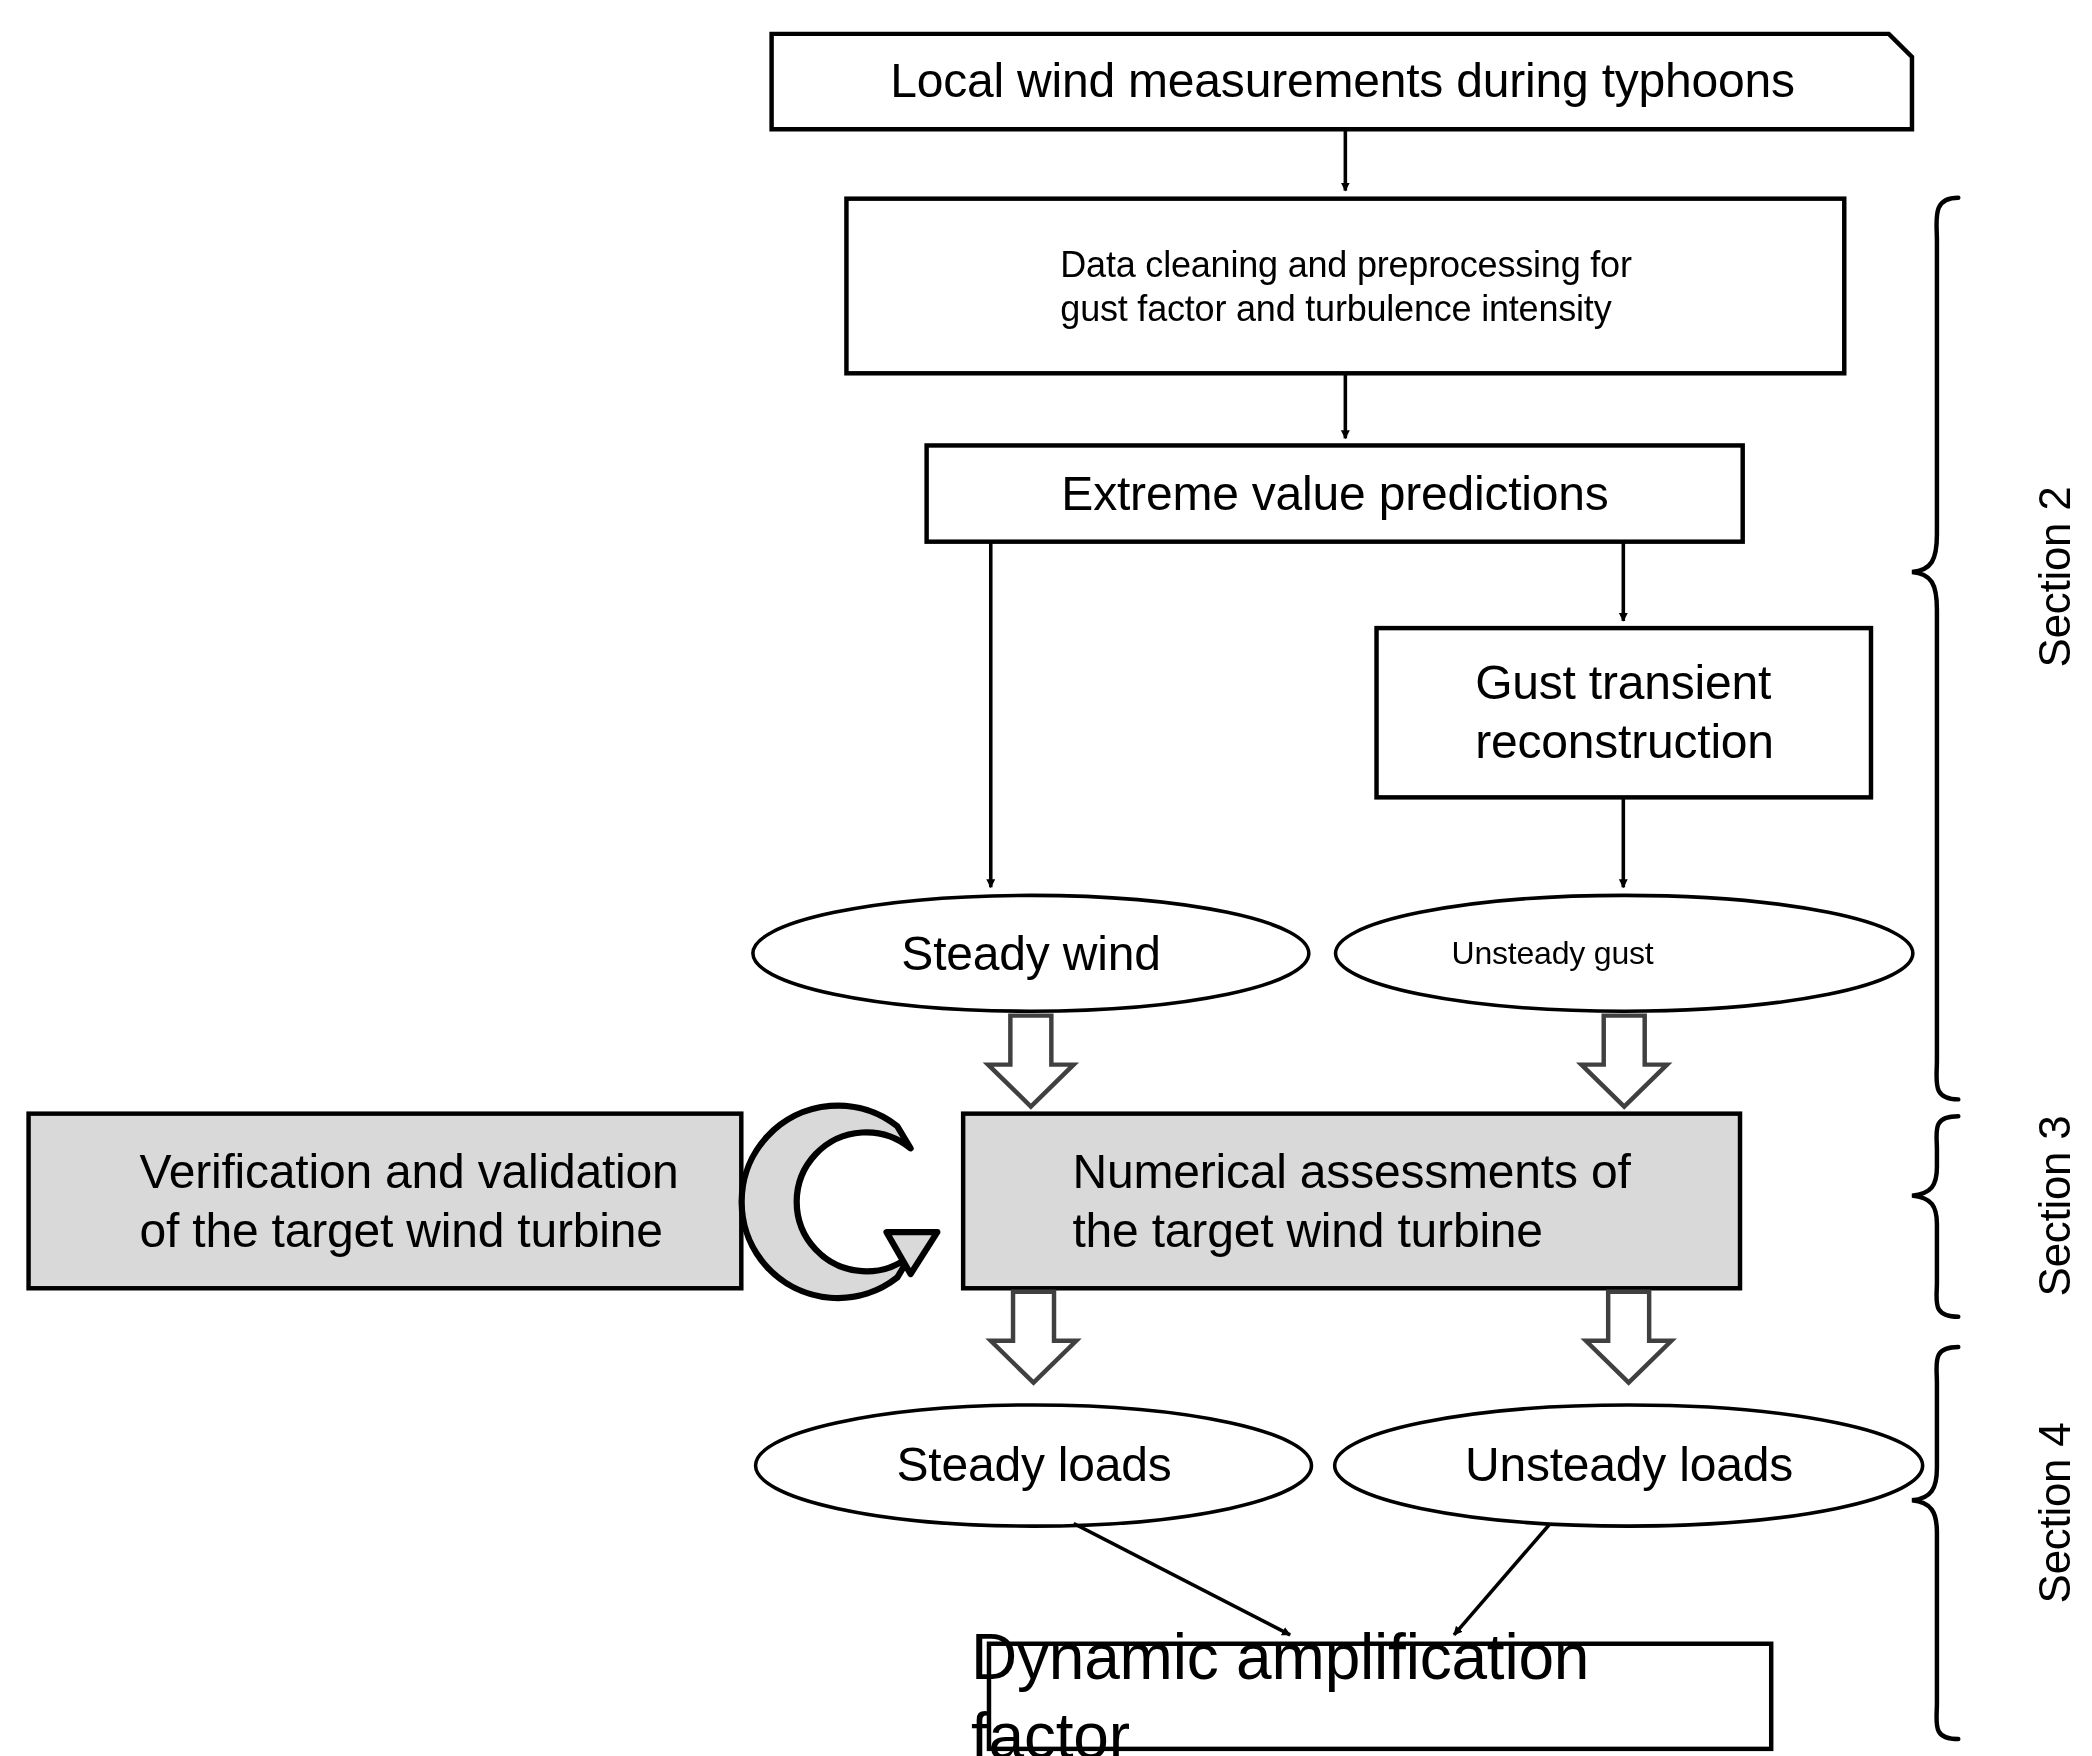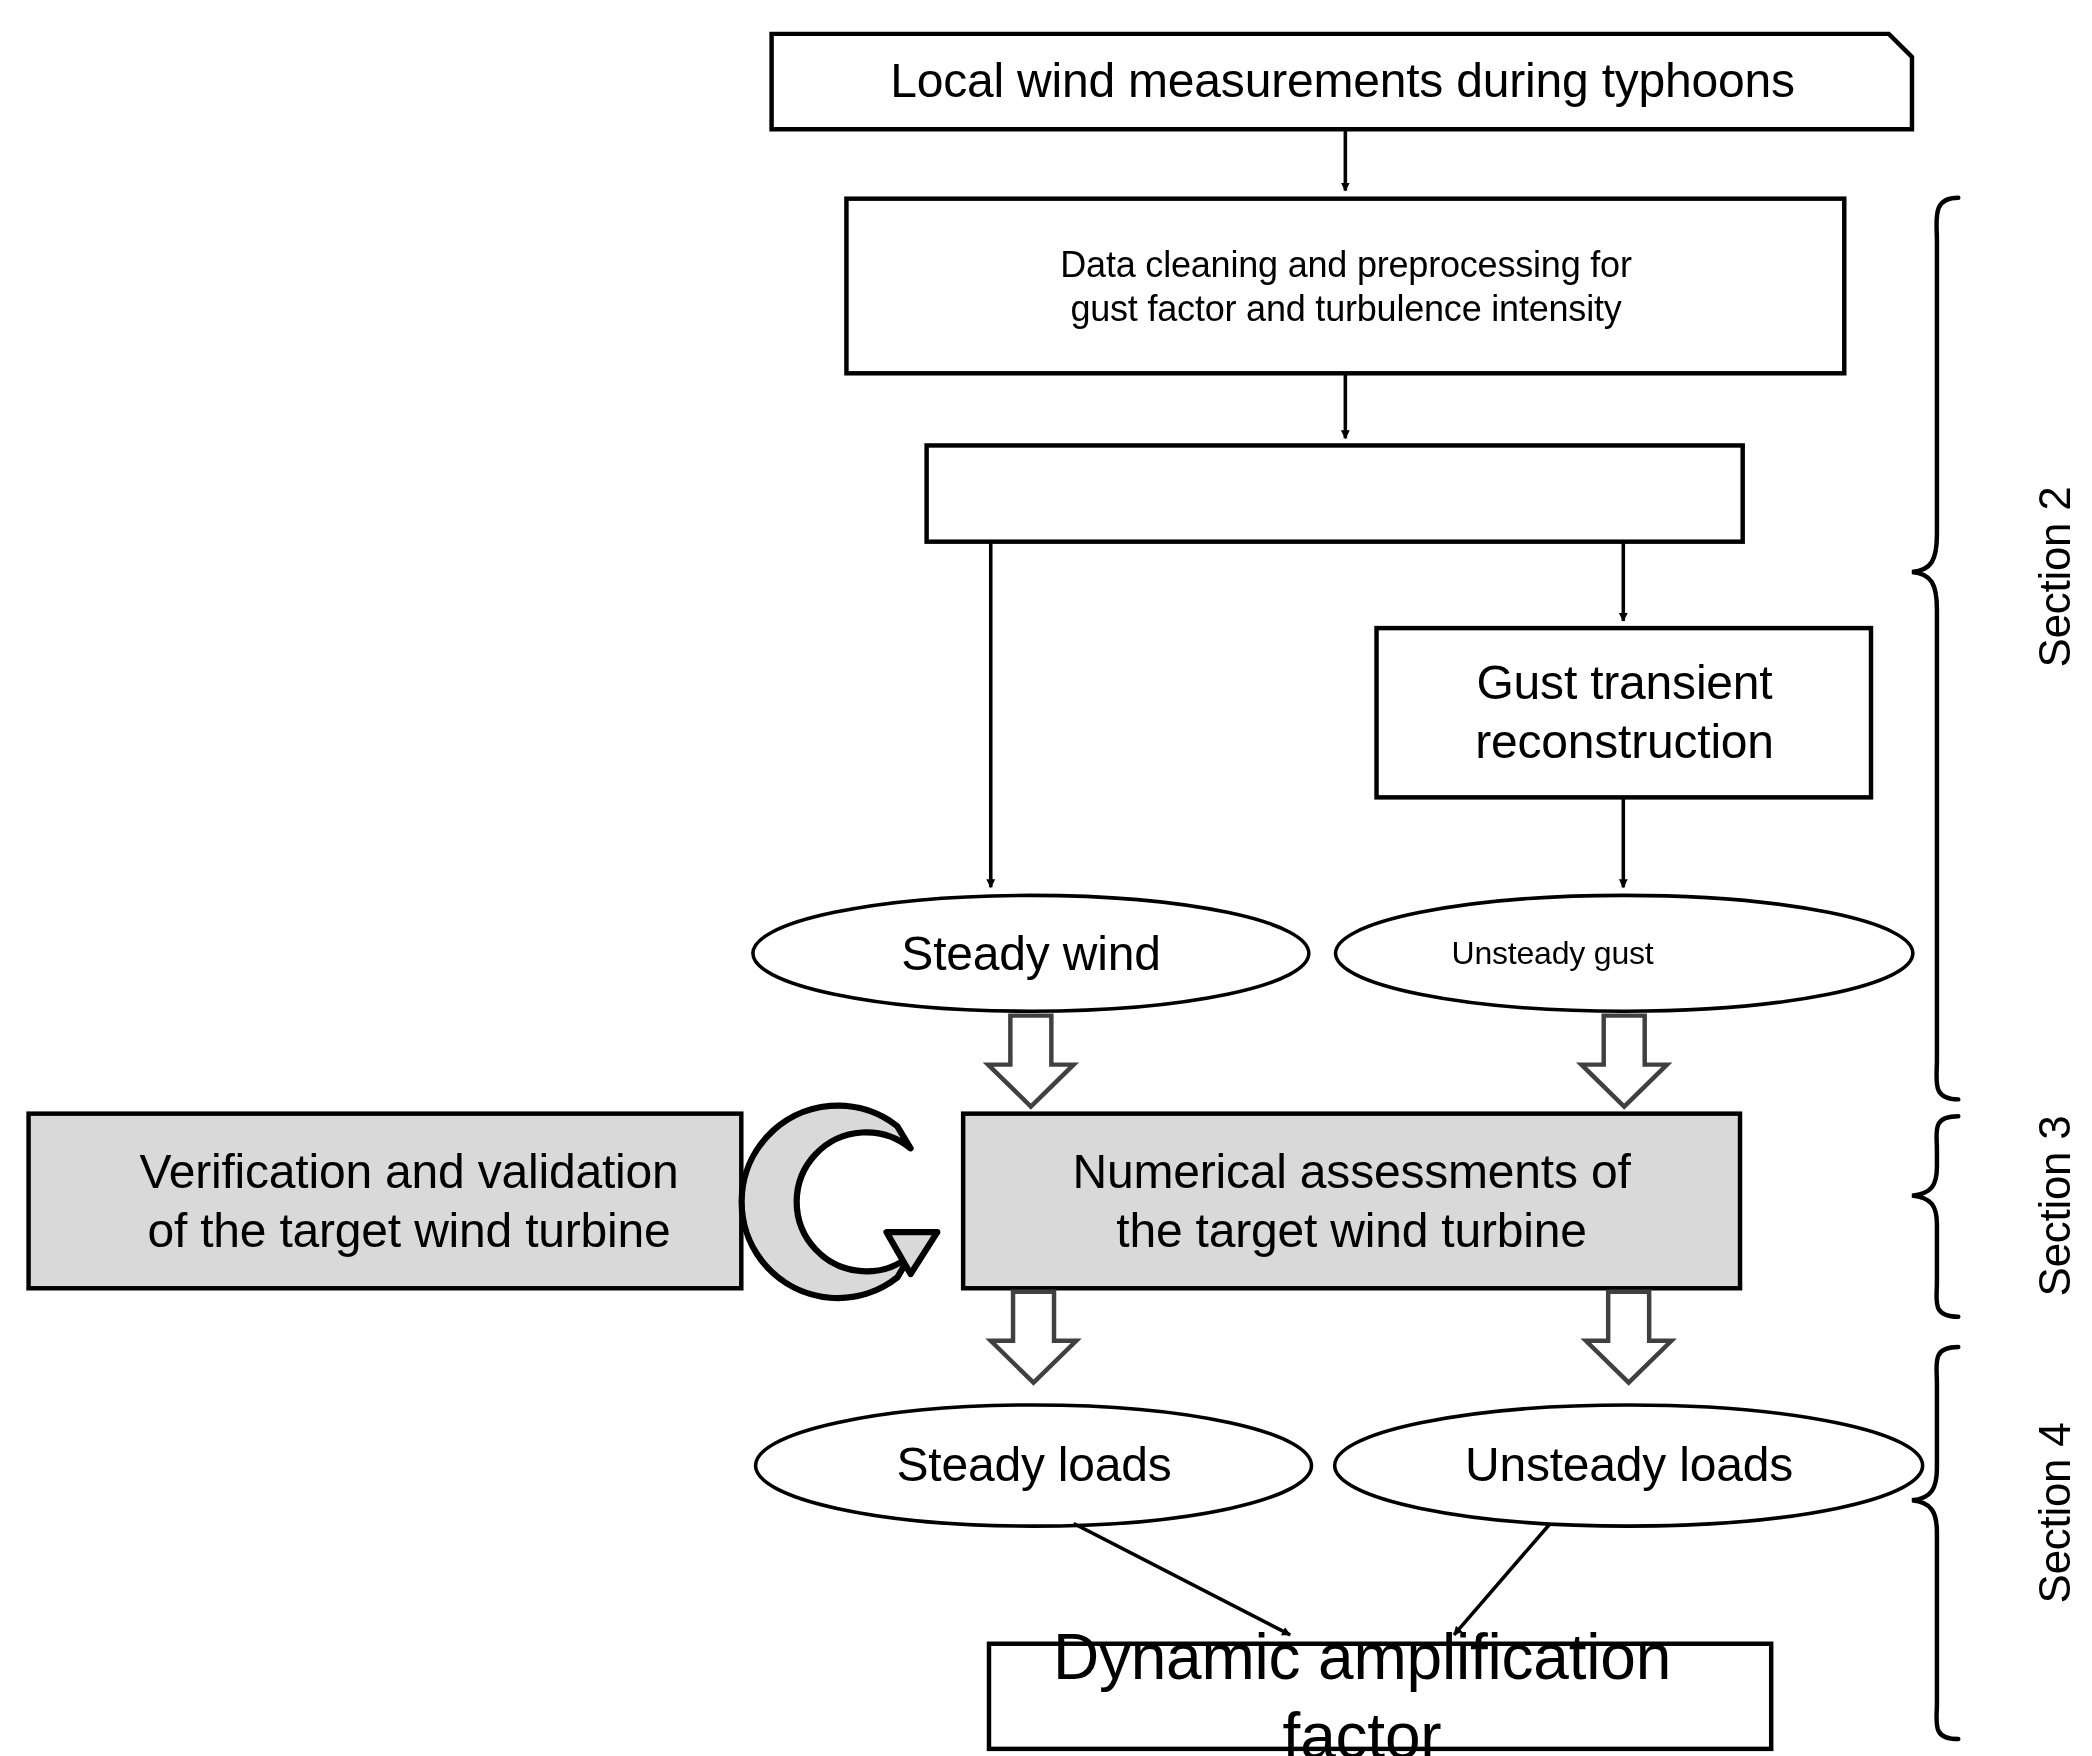--- a/index.html
+++ b/index.html
@@ -24,21 +24,21 @@
     top: 0;
     left: 0;
     width: 2092px;
     height: 1756px;
   }
   .node-text {
     position: absolute;
     display: flex;
     align-items: center;
     justify-content: center;
-    text-align: center;
+    text-align: left;
     font-family: "Liberation Sans", sans-serif;
     color: #000000;
     line-height: 1.22;
     letter-spacing: -0.2px;
     white-space: pre-line;
     pointer-events: none;
   }
   .sec-label {
     position: absolute;
     font-family: "Liberation Sans", sans-serif;
@@ -136,20 +136,21 @@
              C2168,1686 2174,1698 2174,1720
              L2174,1912
              C2174,1934 2168,1952 2198,1952" fill="none" stroke="#000000" stroke-width="5" stroke-linecap="round"></path>
   </svg>
 
   <div class="node-text" style="left:772px; top:34px; width:1141px; height:95px; font-size:48px;">Local wind measurements during typhoons</div>
 
   <div class="node-text" style="left:847px; top:199px; width:998px; height:175px; font-size:36px;">Data cleaning and preprocessing for
 gust factor and turbulence intensity</div>
 
+  <div class="node-text" style="left:927px; top:446px; width:816px; height:96px; font-size:48px;">Extreme value predictions</div>
 
   <div class="node-text" style="left:753px; top:896px; width:556px; height:116px; font-size:48px;">Steady wind</div>
 
   <div class="node-text" style="left:1377px; top:628px; width:495px; height:169px; font-size:48px;">Gust transient
 reconstruction</div>
 
   <div class="node-text" style="left:1264px; top:896px; width:577px; height:116px; font-size:32px;">Unsteady gust</div>
 
   <div class="node-text" style="left:28.5px; top:1114px; width:713px; height:175px; font-size:48px;margin-left:24px;">Verification and validation
 of the target wind turbine</div>

